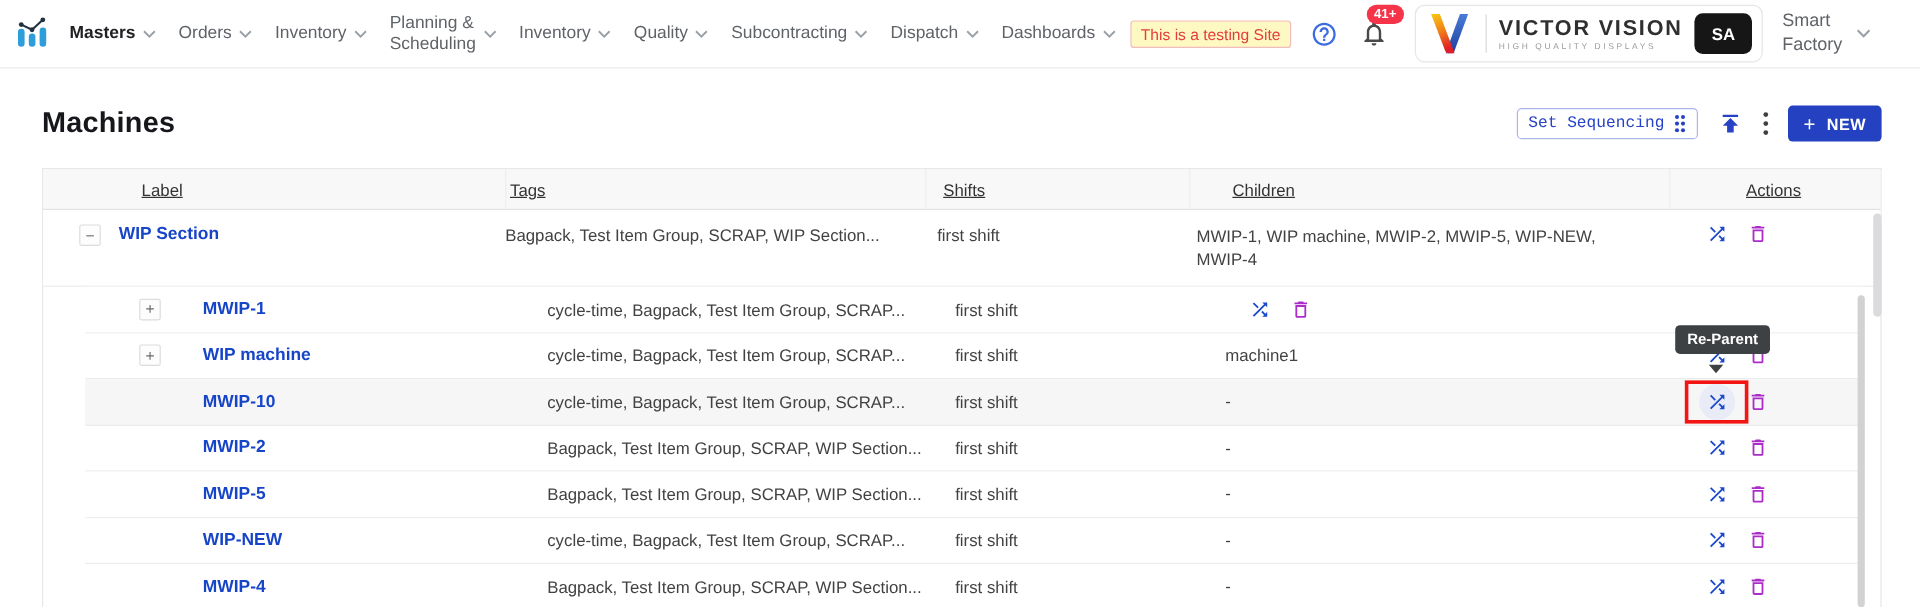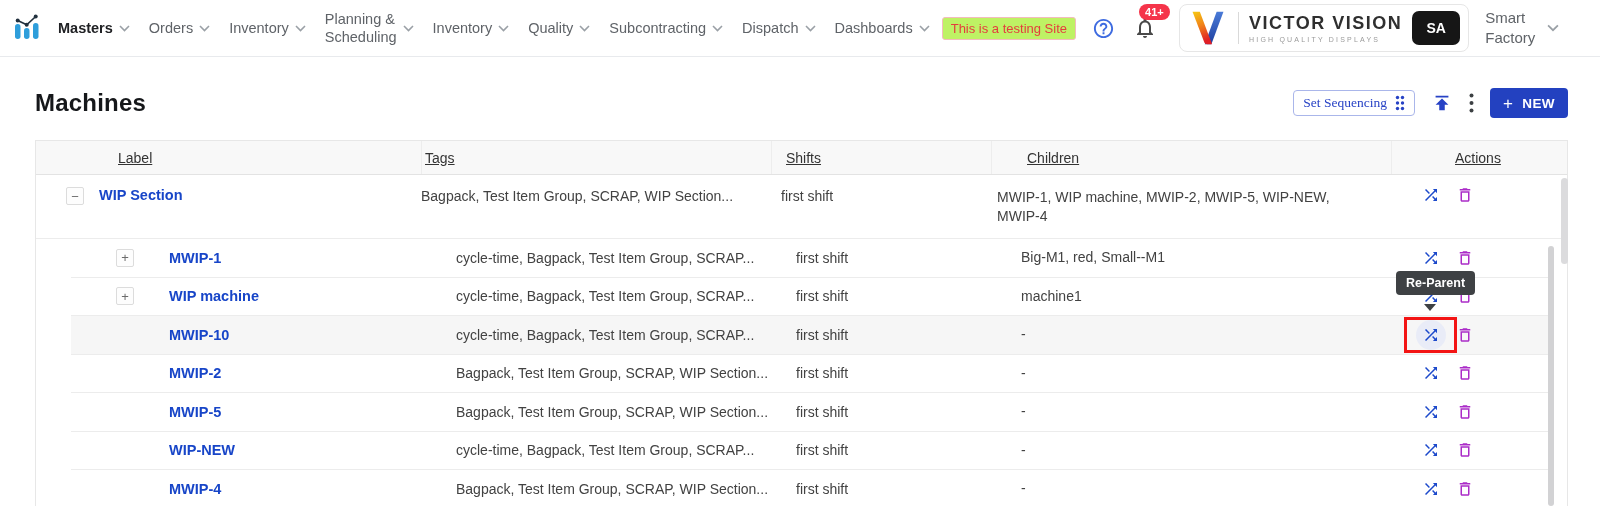--- a/index.html
+++ b/index.html
@@ -10,21 +10,21 @@
   
   .topnav { height:57px; display:flex; align-items:center; padding:0 14px 0 10px;
     border-bottom:1px solid #e8eaed; background:#fff; }
   .logo { width:34px; height:34px; flex:0 0 auto; margin-right:14px; }
   .navmenu { display:flex; align-items:center; gap:19px; }
   .nav-item { display:flex; align-items:center; gap:6px; color:#5f6368; font-size:14.5px;
     cursor:pointer; white-space:nowrap; }
   .nav-item.active .nav-label { color:#202124; font-weight:bold; }
   .nav-label div { line-height:18px; }
   .chev { color:#9aa0a6; flex:0 0 auto; }
-  .testing-badge { margin-left:12px; font-size:13px; color:#e43d3d; background:#bef264;
+  .testing-badge { margin-left:12px; font-size:13px; color:#e43d3d; background:#fef9c3;
     border:1px solid #f3bcbc; border-radius:3px; padding:3px 8px; white-space:nowrap; }
   .help-btn { margin-left:16px; cursor:pointer; display:flex; }
   .bell-wrap { position:relative; margin-left:18px; cursor:pointer; display:flex; }
   .bell-badge { position:absolute; top:-12px; left:6px; background:#f5344a; color:#fff;
     font-size:11px; font-weight:bold; border-radius:9px; padding:2px 6px; line-height:12px; }
   .brand-card { margin-left:22px; display:flex; align-items:center; gap:10px;
     border:1px solid #e6e6e6; border-radius:8px; background:#fff; padding:5px 8px; height:48px; }
   .brand-divider { width:1px; height:32px; background:#d9d9d9; }
   .brand-text .brand-name { font-size:18px; font-weight:bold; letter-spacing:1.5px; color:#2f2f2f; white-space:nowrap; }
   .brand-text .brand-tagline { font-size:7px; letter-spacing:2.2px; color:#9a9a9a; margin-top:2px; }
@@ -33,21 +33,21 @@
   .site-selector { margin-left:16px; display:flex; align-items:center; gap:12px; cursor:pointer; }
   .site-name { font-size:15px; color:#5f6368; text-align:left; line-height:20px; }
 
   
   .content { padding:0 32px 0 35px; }
   .toolbar { margin-top:31px; display:flex; align-items:center; height:30px; }
   .page-title { font-size:24px; font-weight:bold; color:#15171a; letter-spacing:0.2px; }
   .toolbar-right { margin-left:auto; display:flex; align-items:center; }
   .btn-outline { display:flex; align-items:center; gap:8px; height:26px; padding:0 9px;
     border:1px solid #aab6ea; border-radius:4px; background:#fff; color:#2742c5;
-    font-size:13.5px; cursor:pointer; font-family:Liberation Serif, serif; }
+    font-size:13.5px; cursor:pointer; font-family:Liberation Mono, monospace; }
   .icon-btn { background:none; border:none; cursor:pointer; display:flex; align-items:center;
     padding:0; margin-left:16px; }
   .btn-new { margin-left:16px; display:flex; align-items:center; gap:9px; height:30px;
     padding:0 13px; background:#2341c0; border:none; border-radius:4px; color:#fff;
     font-size:13.5px; font-weight:bold; letter-spacing:0.4px; cursor:pointer; font-family:inherit; }
   .btn-new .plus { font-size:17px; font-weight:normal; line-height:1; }
 
   
   .table-wrap { margin-top:22px; border:1px solid #e7e7e7; border-bottom:none; position:relative; }
   .grid-head { display:grid; grid-template-columns:385px 350px 220px 400px 1fr; height:34px;
@@ -326,23 +326,20 @@
       <button class="toggle">+</button>
       <span class="gap gap1"></span>
       <a class="mlabel">MWIP-1</a>
     </div>
     <div class="cell c-tags">
               <span class="txt">cycle-time, Bagpack, Test Item Group, SCRAP...</span>
             </div>
     <div class="cell c-shifts">
               <span class="txt">first shift</span>
             </div>
-    <div class="cell c-children">
-              <span class="txt">Big-M1, red, Small--M1</span>
-            </div>
     <div class="cell c-actions">
       <span class="act reparent">
         <svg width="18" height="18" viewBox="0 0 24 24" fill="currentColor">
                   <path d="M10.59 9.17 5.41 4 4 5.41l5.17 5.17 1.42-1.41zM14.5 4l2.04 2.04L4 18.59 5.41 20 17.96 7.46 20 9.5V4h-5.5zm.33 9.41-1.41 1.41 3.13 3.13L14.5 20H20v-5.5l-2.04 2.04-3.13-3.13z"></path>
                 </svg>
       </span>
       <span class="act del">
         <svg width="18" height="18" viewBox="0 0 24 24" fill="currentColor">
                   <path d="M6 19c0 1.1.9 2 2 2h8c1.1 0 2-.9 2-2V7H6v12zM8 9h8v10H8V9zm7.5-5-1-1h-5l-1 1H5v2h14V4h-4.5z"></path>
                 </svg>

